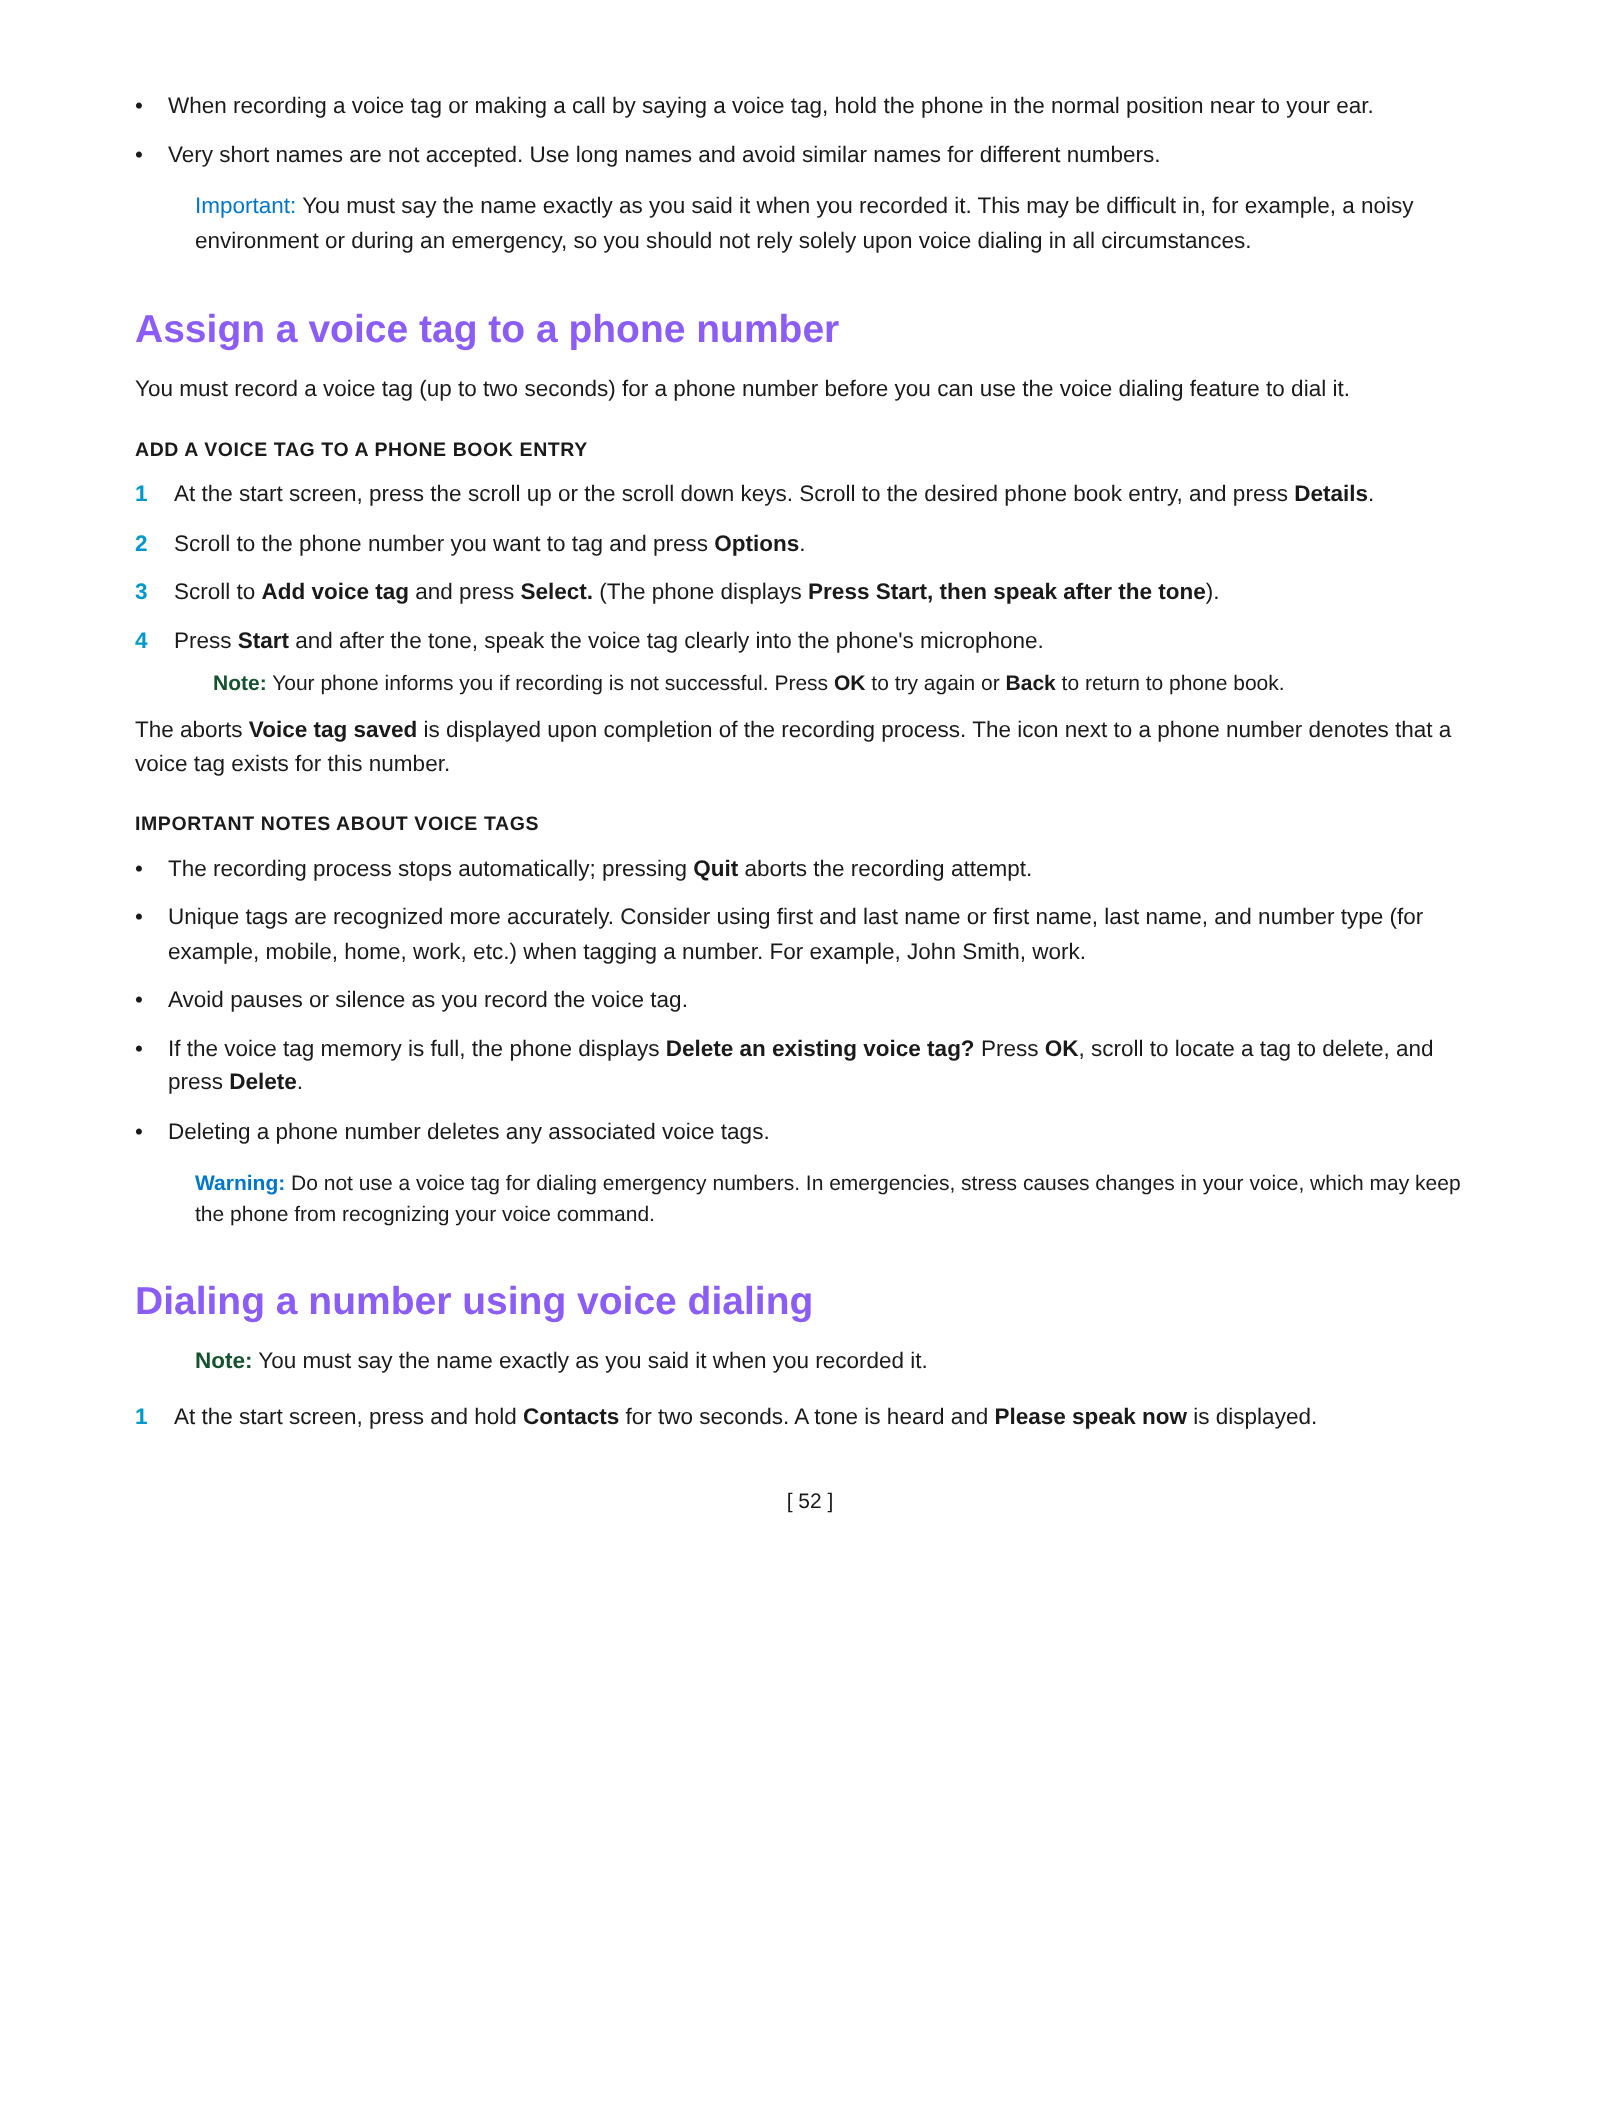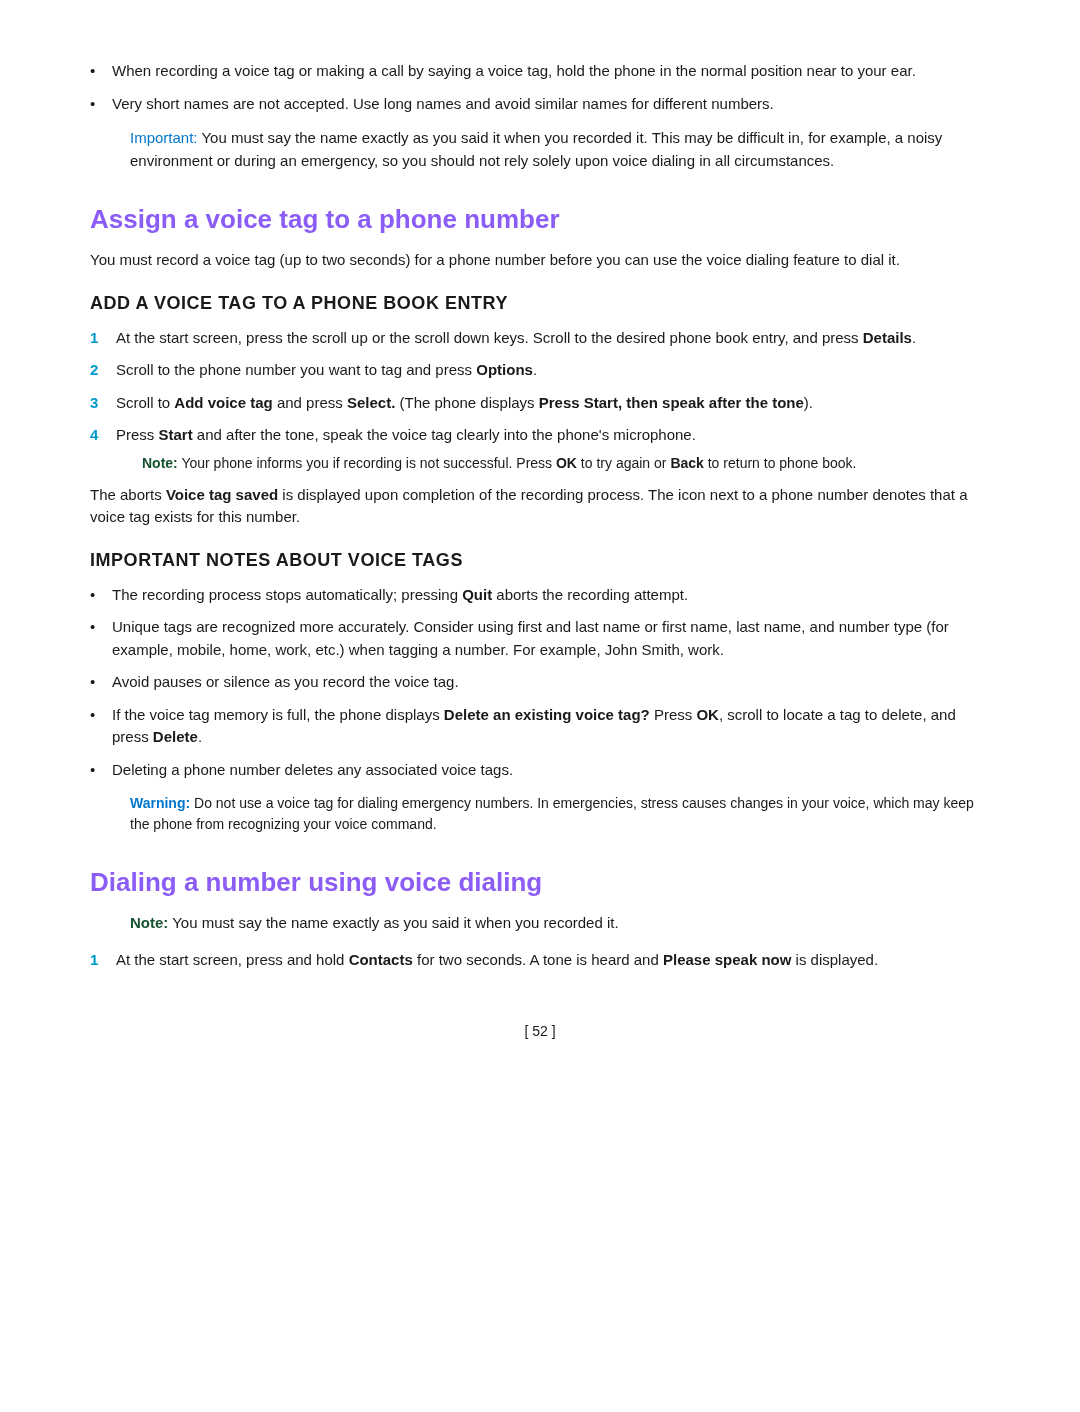--- a/index.html
+++ b/index.html
@@ -60,21 +60,21 @@
 
     .section-heading {
       color: #8b5cf6;
       font-size: 26px;
       font-weight: bold;
       margin-top: 28px;
       margin-bottom: 10px;
     }
 
     .sub-heading {
-      font-size: 18px;
+      font-size: 13px;
       font-weight: bold;
       text-transform: uppercase;
       margin-top: 18px;
       margin-bottom: 10px;
       letter-spacing: 0.03em;
     }
 
     .ordered-list {
       list-style: none;
       margin-bottom: 10px;
@@ -103,21 +103,21 @@
 
     .warning-block {
       margin-left: 40px;
       margin-top: 8px;
       margin-bottom: 10px;
       font-size: 14px;
     }
 
     .page-footer {
       text-align: center;
-      margin-top: 50px;
+      margin-top: 34px;
       font-size: 14px;
       color: #1a1a1a;
     }
 
     p {
       margin-bottom: 10px;
     }
 
     .inline-bold {
       font-weight: bold;

